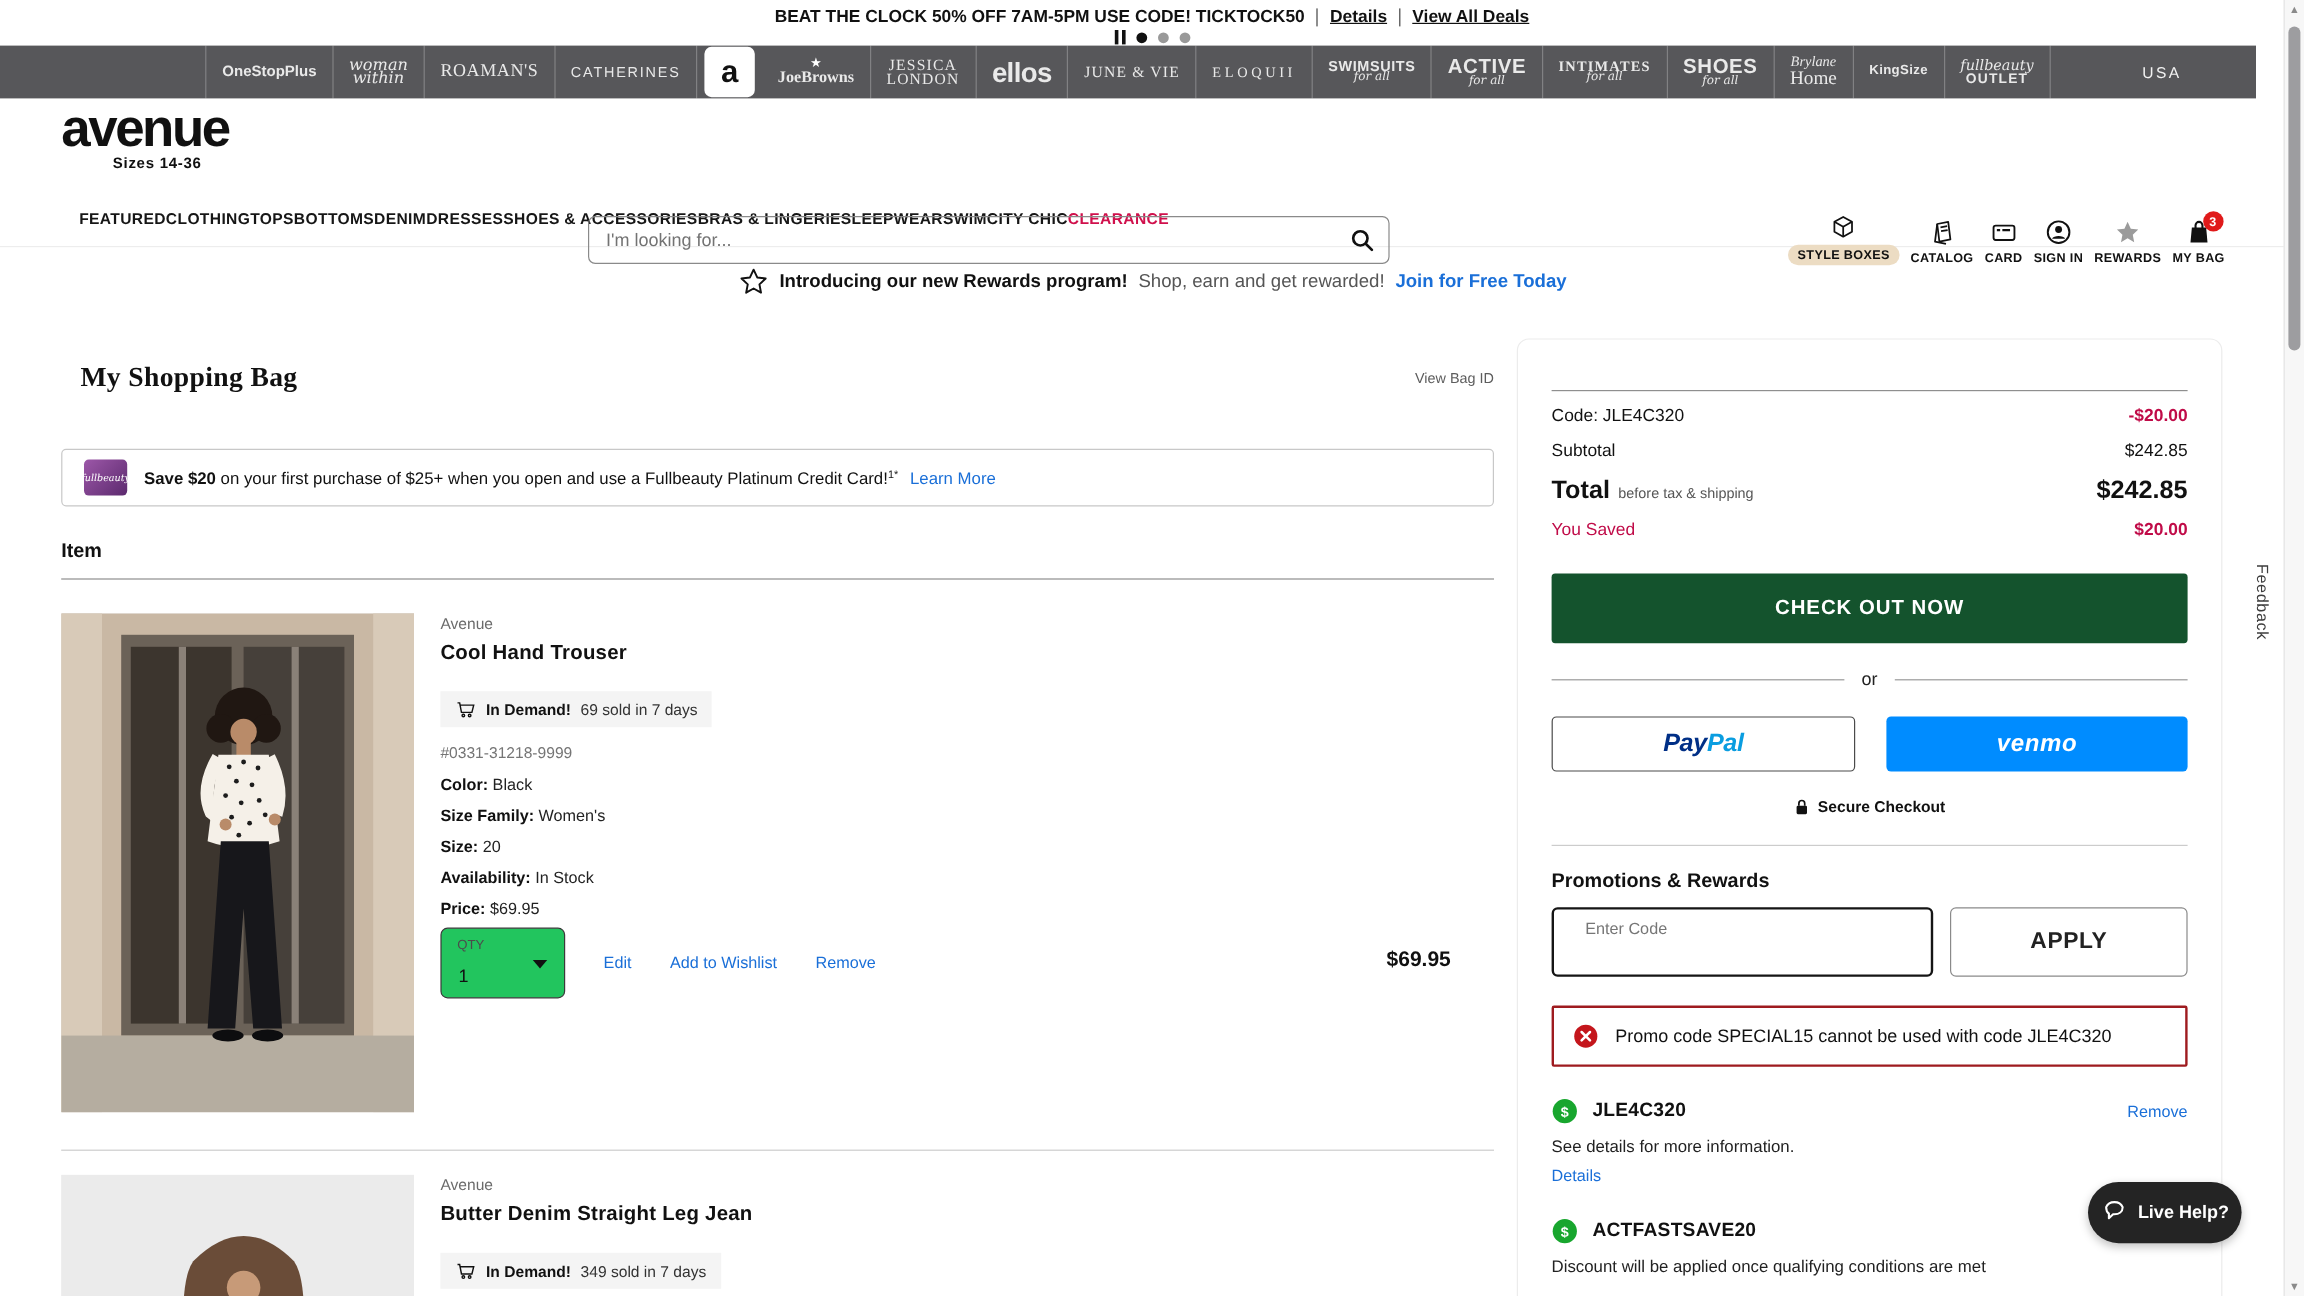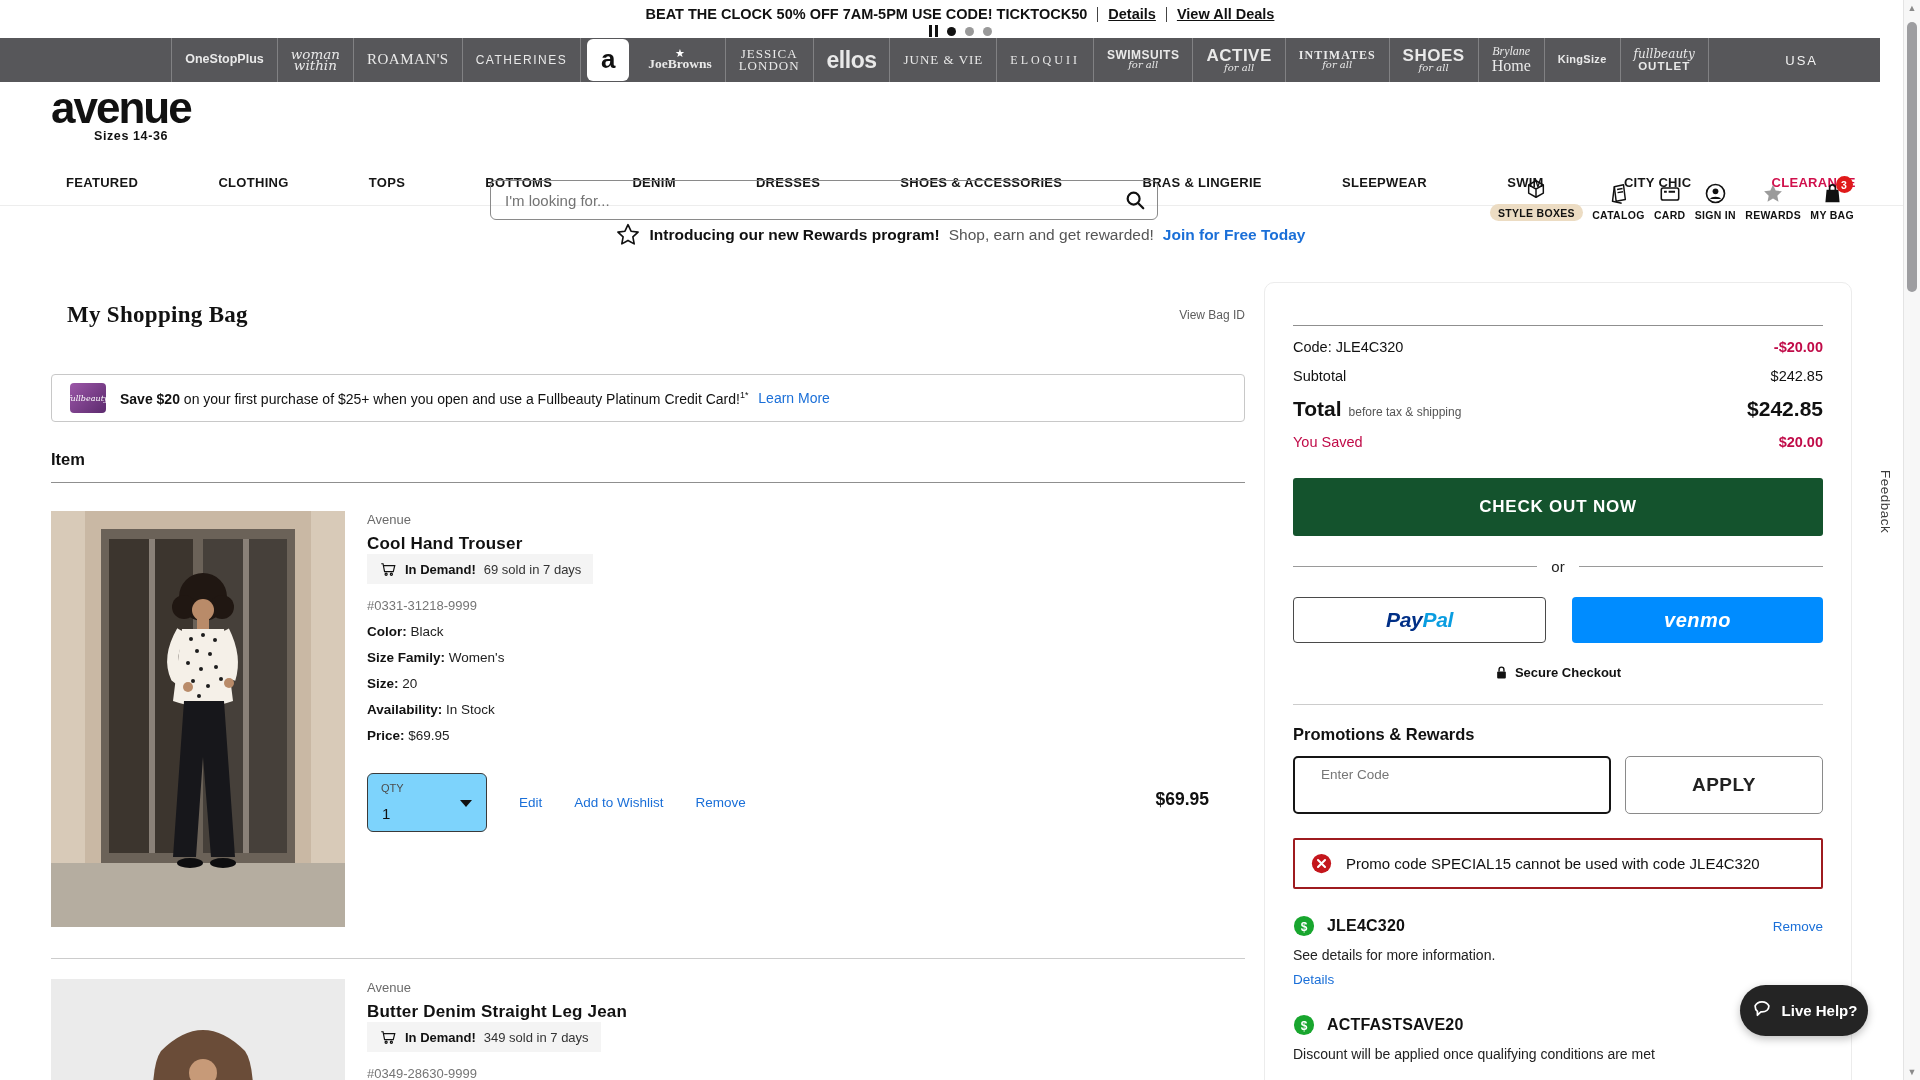--- a/index.html
+++ b/index.html
@@ -70,21 +70,21 @@
     justify-content:space-between; align-items:flex-end; }
   .action { display:flex; flex-direction:column; align-items:center; gap:4px;
     font-size:10.5px; font-weight:700; letter-spacing:.3px; color:#111; }
   .action .pill { background:#ecdcc3; padding:2.5px 8px; border-radius:10px; }
   .bag-wrap { position:relative; }
   .badge { position:absolute; top:-6px; right:-9px; width:17px; height:17px; border-radius:50%;
     background:var(--badge-red,#e01a1a); color:#fff; font-size:10.5px; font-weight:700;
     display:flex; align-items:center; justify-content:center; }
 
   
-  .mainnav { height:46px; display:flex; align-items:center; justify-content:space-between;
+  .mainnav { height:46px; display:flex; align-items:center; 
     padding:0 64px 0 66px; border-bottom:1px solid #ededed; }
   .mainnav a { font-size:13px; font-weight:600; letter-spacing:.3px; color:#161616; }
   .mainnav a.clearance { color:var(--clearance-red,#d0104c); }
 
   
   .rewards-strip { height:58px; display:flex; align-items:center; justify-content:center; gap:9px; }
   .rw-bold { font-size:15.5px; font-weight:800; }
   .rw-normal { font-size:15.5px; color:#555; }
   .rw-link { font-size:15.5px; font-weight:600; color:var(--link-blue,#1a6fd8); }
 
@@ -103,29 +103,29 @@
   .cc-bold { font-weight:800; }
   .cc-sup { font-size:9px; vertical-align:super; }
   .cc-link { color:var(--link-blue,#1a6fd8); margin-left:6px; }
   .item-header { margin-top:28px; padding-bottom:13px; border-bottom:1px solid #8f8f8f;
     font-size:16.5px; font-weight:800; }
   .cart-item { position:relative; display:flex; gap:22px; margin-top:28px; }
   .item-photo { width:294px; height:416px; flex:none; background:#eee; overflow:hidden; }
   .item-info { padding-top:1px; }
   .item-brand { font-size:13px; color:#6b6b6b; }
   .item-title { margin-top:7px; font-size:17px; font-weight:800; letter-spacing:.2px; }
-  .demand-box { margin-top:0; display:inline-flex; align-items:center; gap:8px;
+  .demand-box { margin-top:22px; display:inline-flex; align-items:center; gap:8px;
     background:#f4f4f4; padding:6px 12px; font-size:13px; color:#333; }
   .demand-box b { color:#111; }
   .item-sku { margin-top:14px; font-size:13px; color:#757575; }
   .item-attr { margin-top:11px; font-size:13.5px; color:#222; }
   .item-attr b { color:#111; }
   .qty-row { position:absolute; left:316px; top:262px; display:flex; align-items:center; gap:32px; }
-  .qty-select { position:relative; width:120px; height:59px; border:1.5px solid #3a3a3a;
-    border-radius:6px; background:#7dd3fc; }
+  .qty-select { position:relative; width:104px; height:59px; border:1.5px solid #3a3a3a;
+    border-radius:6px; background:#22c55e; }
   .qty-label { position:absolute; left:13px; top:8px; font-size:11px; color:#4c4c4c; }
   .qty-value { position:absolute; left:14px; bottom:9px; font-size:15px; color:#111; }
   .qty-caret { position:absolute; right:14px; top:26px; width:0; height:0;
     border-left:6px solid transparent; border-right:6px solid transparent; border-top:7px solid #111; }
   .cart-link { font-size:13.5px; color:var(--link-blue,#1a6fd8); }
   .line-price { position:absolute; right:36px; top:278px; font-size:17.5px; font-weight:800; }
   .items-divider { border:none; border-top:1px solid #ccc; margin:31px 0 0; }
   .cart-item.second { margin-top:20px; }
 
   

